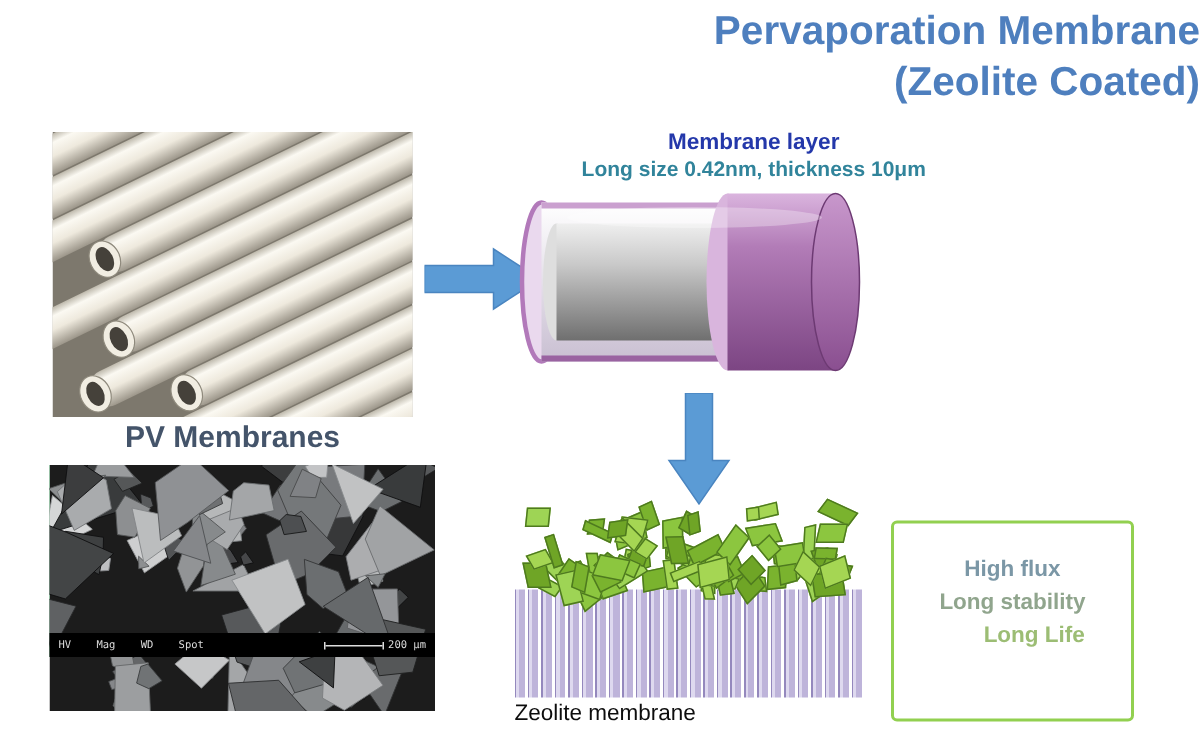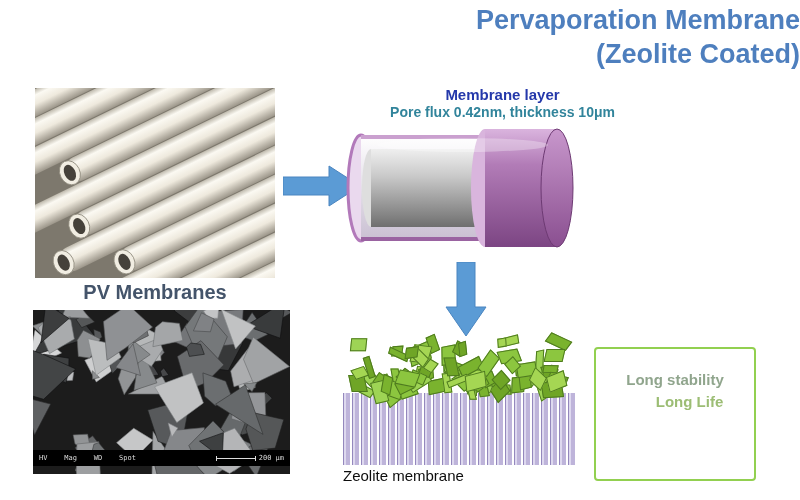--- a/index.html
+++ b/index.html
@@ -16,21 +16,21 @@
   .arrow{position:absolute;}
   .arrow-right{left:283px;top:164px;}
   .arrow-down{left:444px;top:262px;}
 
   .membrane-caption{position:absolute;left:330px;top:86px;width:345px;text-align:center;}
   .membrane-caption .m1{font-size:15px;font-weight:bold;color:var(--membrane_label,#2438aa);}
   .membrane-caption .m2{font-size:14px;font-weight:bold;color:var(--pore_text,#31849b);margin-top:1px;}
 
   .tube3d{position:absolute;left:313px;top:112px;}
 
-  .sem{position:absolute;left:33px;top:310px;width:257px;height:156px;background:#86efac;}
+  .sem{position:absolute;left:33px;top:310px;width:257px;height:128px;background:#86efac;}
   .sem svg{display:block;}
   .sem-bar{position:absolute;left:0;right:0;bottom:0;height:16px;background:#000;
     color:#ddd;font-size:7px;display:flex;align-items:center;justify-content:space-between;
     padding:0 6px;white-space:pre;font-family:"DejaVu Sans Mono",monospace;}
   .scale-wrap{display:flex;align-items:center;gap:3px;}
   .scale-bar{display:inline-block;width:38px;height:5px;border-left:1px solid #ddd;border-right:1px solid #ddd;
     background:linear-gradient(#ddd,#ddd) center/100% 1px no-repeat;}
 
   .zeolite{position:absolute;left:343px;top:333px;width:232px;height:132px;}
   .columns{position:absolute;left:0;right:0;bottom:0;height:72px;
@@ -104,21 +104,21 @@
   </svg>
 
   <div class="pv-label">PV Membranes</div>
 
   <svg class="arrow arrow-right" width="78" height="44" viewBox="0 0 78 44">
     <polygon points="0,13 46,13 46,2 77,22 46,42 46,31 0,31" fill="var(--arrow,#5b9bd5)" stroke="#4a85c0"></polygon>
   </svg>
 
   <div class="membrane-caption">
     <div class="m1">Membrane layer</div>
-    <div class="m2">Pore flux 0.42nm, thickness 10μm</div>
+    <div class="m2">Long size 0.42nm, thickness 10μm</div>
   </div>
 
   <svg class="tube3d" width="285" height="152" viewBox="0 0 285 152">
     <defs>
       <linearGradient id="gGray" x1="0" y1="0" x2="0" y2="1">
         <stop offset="0" stop-color="#efefef"></stop>
         <stop offset="0.35" stop-color="#c9c9c9"></stop>
         <stop offset="1" stop-color="#6f6f6f"></stop>
       </linearGradient>
       <linearGradient id="gWhite" x1="0" y1="0" x2="0" y2="1">
@@ -331,18 +331,19 @@
         <span style="left: 118.259px; top: 39.6693px; width: 21.1733px; height: 16.4969px; background: rgb(165, 214, 83); transform: rotate(165deg) skewX(-9deg);"></span>
         <span style="left: 11.2885px; top: 31.4266px; width: 22.3174px; height: 7.24761px; background: rgb(111, 165, 38); transform: rotate(73deg) skewX(2deg);"></span>
         <span style="left: 200.354px; top: 39.9752px; width: 19.1149px; height: 16.4693px; background: rgb(165, 214, 83); transform: rotate(158deg) skewX(-8deg);"></span>
         <span style="left: 50.3704px; top: 37.7953px; width: 20.7989px; height: 15.0345px; background: rgb(140, 198, 63); transform: rotate(11deg) skewX(-10deg);"></span>
       </div>
   </div>
   <div class="zeolite-label">Zeolite membrane</div>
 
   <div class="advantages">
     <div id="adv-items">
+        <div class="adv-item" style="color: rgb(123, 151, 166);">High flux</div>
         <div class="adv-item" style="color: rgb(144, 165, 141);">Long stability</div>
         <div class="adv-item" style="color: rgb(156, 189, 116); padding-left: 29px;">Long Life</div>
       </div>
   </div>
 
 </div>
 
 </body></html>

